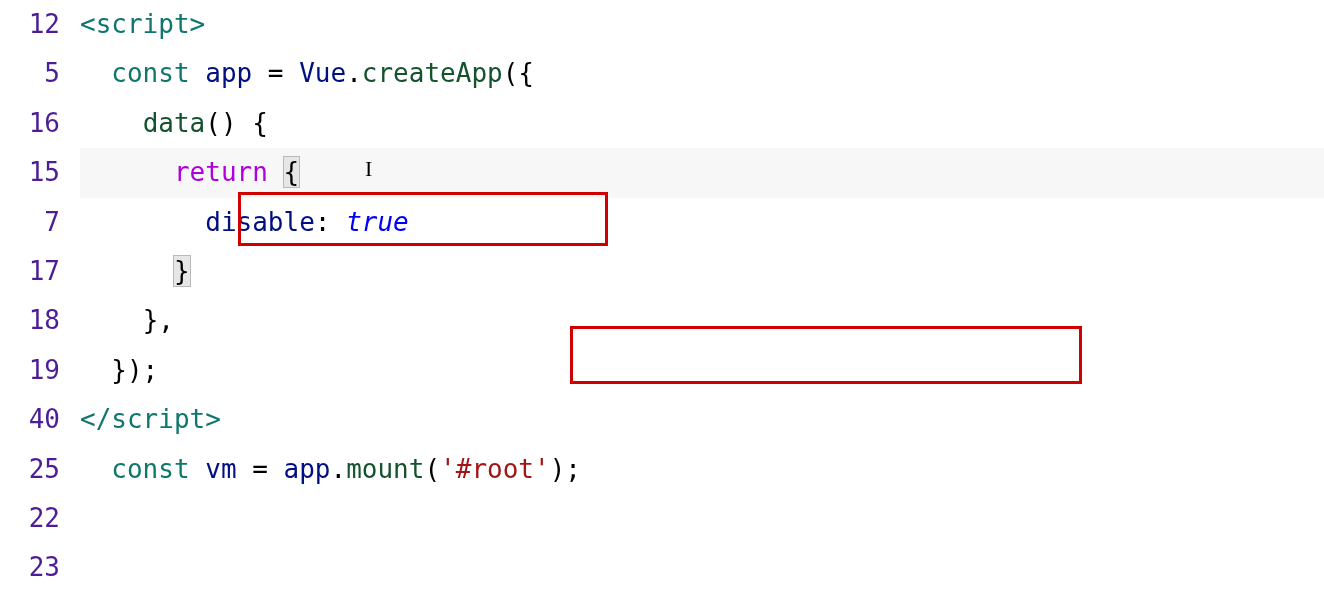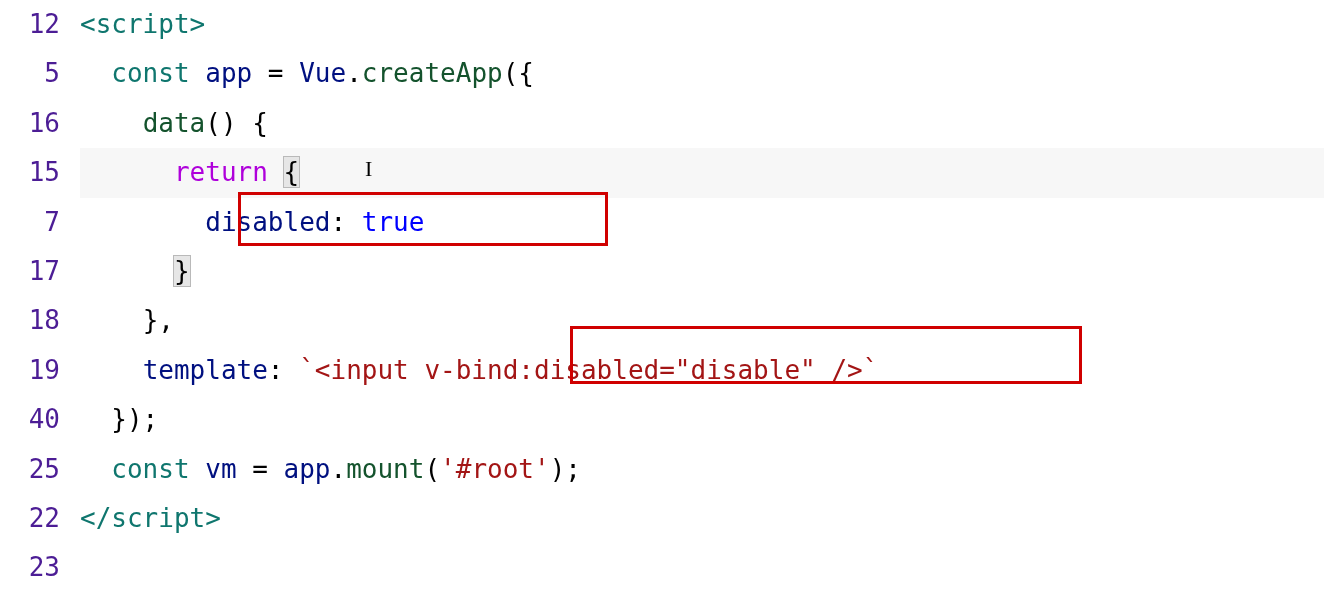--- a/index.html
+++ b/index.html
@@ -39,21 +39,21 @@
       bottom: 0;
       left: -80px;
       pointer-events: none;
     }
     .tag { color: #0f766e; }
     .return-kw { color: #AF00DB; }
     .const-kw { color: #0f766e; }
     .var { color: #001080; text-align: center; }
     .fn { color: #14532d; text-align: center; }
     .punct { color: #000000; }
-    .num-bool { color: #0000ff; }
+    .num-bool { color: #0000ff; font-style: italic; }
     .str { color: #a31515; }
     .brace-hl {
       background: #e6e6e6;
       outline: 1px solid #b9b9b9;
     }
     .cursor-ibeam {
       display: inline-block;
       position: absolute;
       font-family: serif;
       font-size: 22px;
@@ -91,33 +91,32 @@
 
   <div class="code">
     <div class="line"><span class="tag">&lt;script&gt;</span></div>
 
     <div class="line"><span>  </span><span class="const-kw">const</span><span> </span><span class="var">app</span><span class="punct"> = </span><span class="var">Vue</span><span class="punct">.</span><span class="fn">createApp</span><span class="punct">({</span></div>
 
     <div class="line"><span>    </span><span class="fn">data</span><span class="punct">() {</span></div>
 
     <div class="line line-active"><span>      </span><span class="return-kw">return</span><span> </span><span class="punct brace-hl">{</span></div>
 
-    <div class="line"><span>        </span><span class="var">disabled</span><span class="punct">: </span><span class="num-bool">true</span></div>
+    <div class="line"><span>        </span><span class="var">disable</span><span class="punct">: </span><span class="num-bool">true</span></div>
 
     <div class="line"><span>      </span><span class="punct brace-hl">}</span></div>
 
     <div class="line"><span>    </span><span class="punct">},</span></div>
 
-    <div class="line"><span>    </span><span class="var">template</span><span class="punct">: </span><span class="str">`</span><span class="str">&lt;input v-bind:disabled="disable" /&gt;</span><span class="str">`</span></div>
 
     <div class="line"><span>  </span><span class="punct">});</span></div>
 
+    <div class="line"><span class="tag">&lt;/script&gt;</span></div>
+
     <div class="line"><span>  </span><span class="const-kw">const</span><span> </span><span class="var">vm</span><span class="punct"> = </span><span class="var">app</span><span class="punct">.</span><span class="fn">mount</span><span class="punct">(</span><span class="str">'#root'</span><span class="punct">);</span></div>
-
-    <div class="line"><span class="tag">&lt;/script&gt;</span></div>
 
   </div>
 </div>
 
 <span class="cursor-ibeam">I</span>
 
 <div class="hl-box hl-box-1"></div>
 <div class="hl-box hl-box-2"></div>
 
 </body></html>

